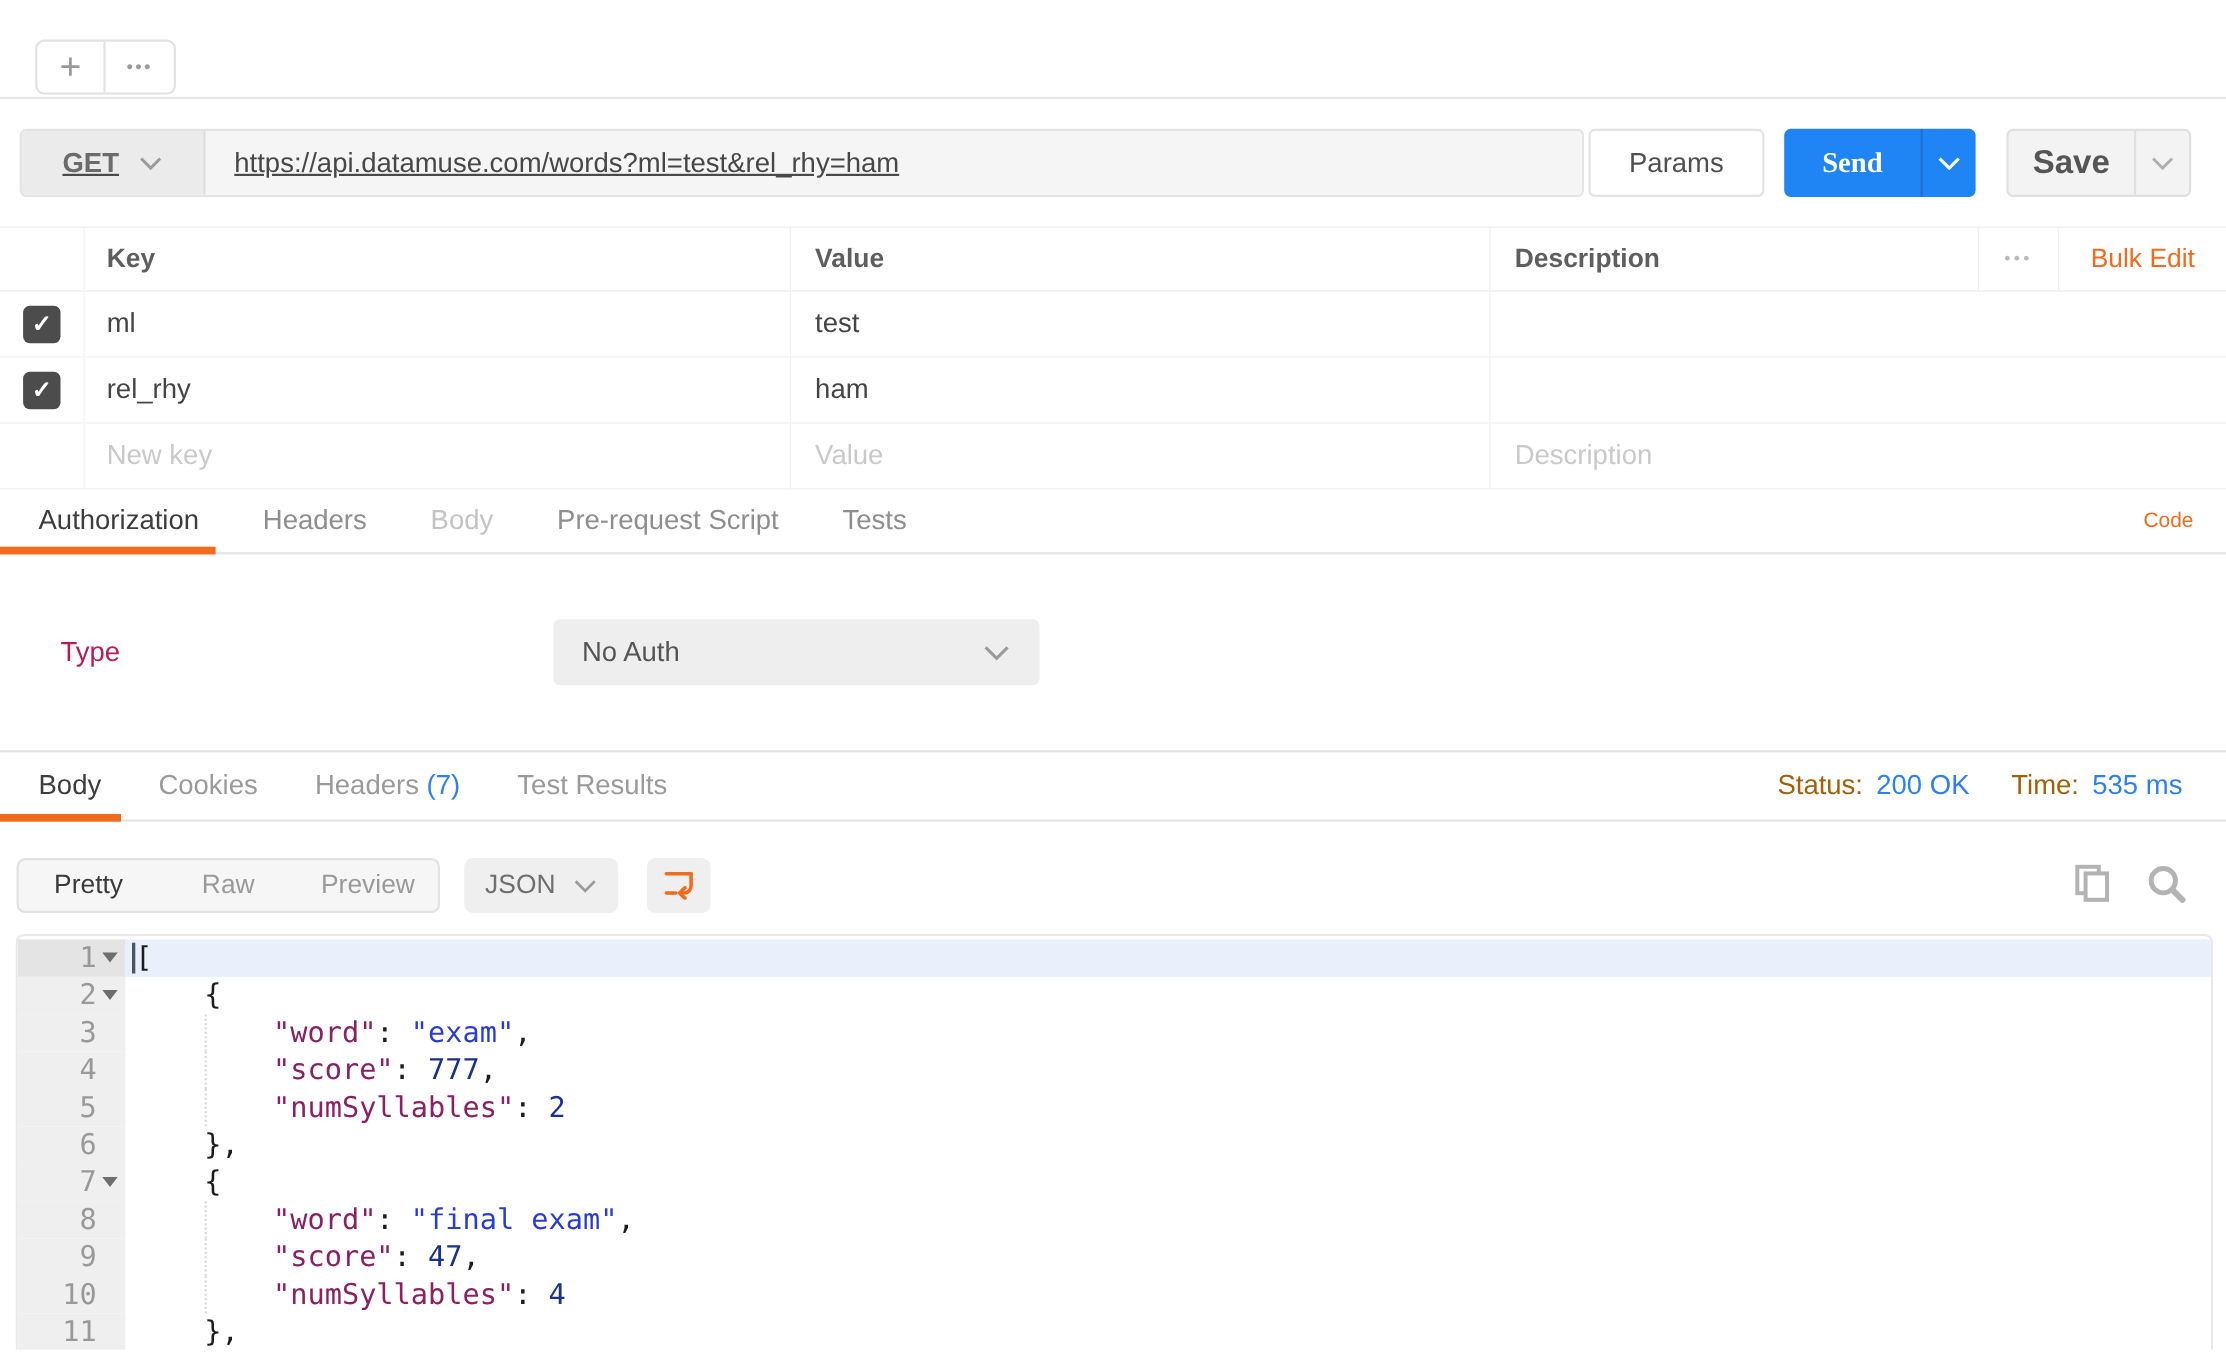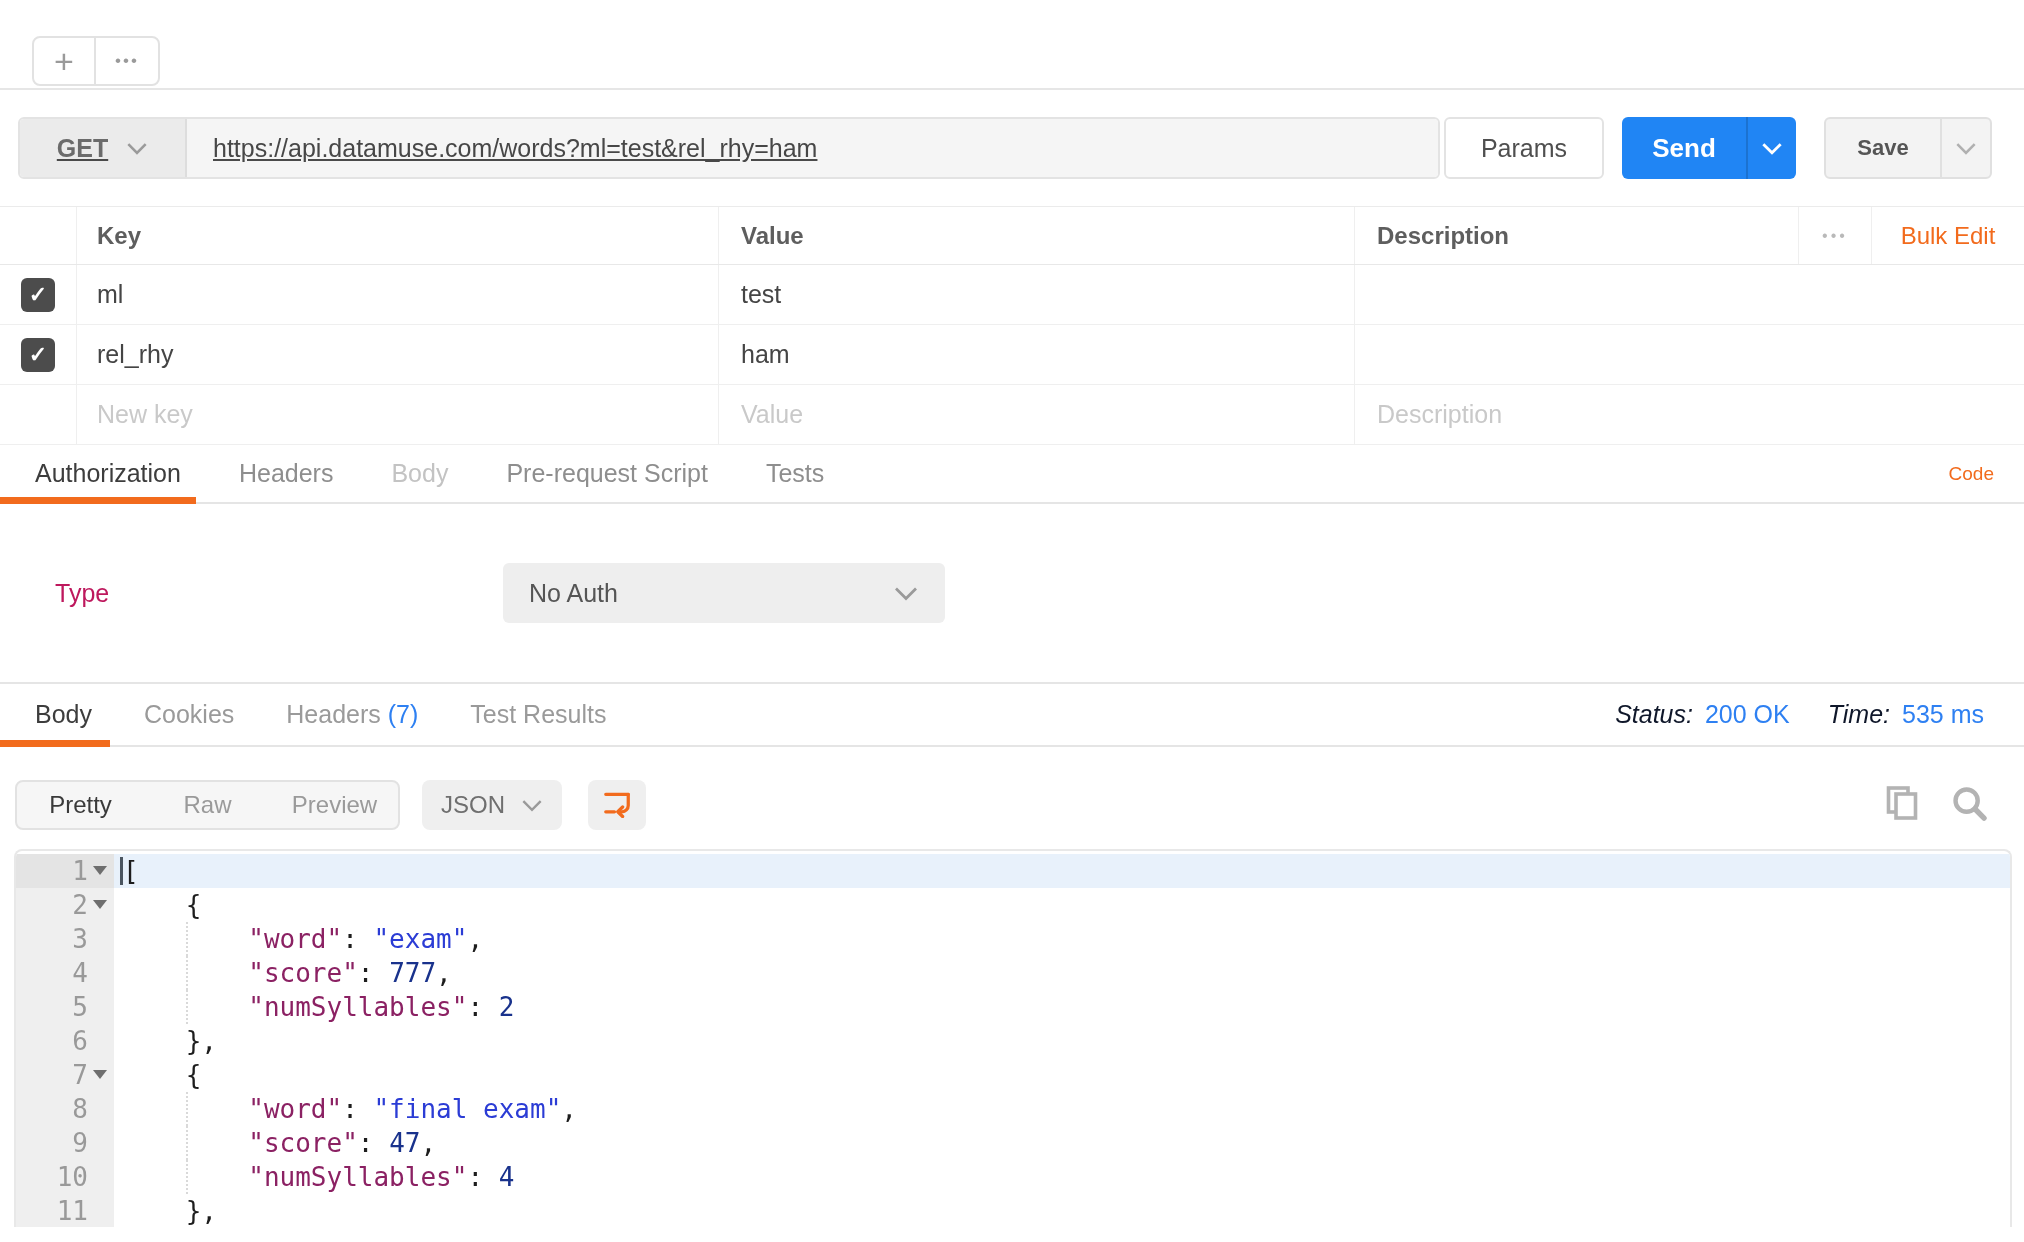--- a/index.html
+++ b/index.html
@@ -30,25 +30,25 @@
 
   
   .url-row { display: flex; align-items: center; margin: 26px 28px 26px 18px; height: 64px; }
   .url-group { width: 1422px; height: 62px; display: flex; border: 2px solid #e3e3e3; border-radius: 6px; overflow: hidden; flex: none; text-decoration: underline; }
   .method-select { width: 167px; background: #ebebeb; display: flex; align-items: center; justify-content: center; gap: 18px;
     font-size: 25px; font-weight: 700; color: #6b6b6b; border-right: 2px solid #dddddd; }
   .method-select .chev { color: #9a9a9a; }
   .url-input { flex: 1; background: #f5f5f5; display: flex; align-items: center; padding-left: 26px; font-size: 25px; color: #474747; }
   .params-btn { width: 160px; height: 62px; margin-left: 4px; background: #fff; border: 2px solid #e3e3e3; border-radius: 6px;
     display: flex; align-items: center; justify-content: center; font-size: 25px; color: #4f4f4f; }
-  .send-btn { display: flex; height: 62px; margin-left: 18px; border-radius: 6px; overflow: hidden; background: var(--send, #2085f4); color: #fff; }
+  .send-btn { display: flex; height: 62px; margin-left: 18px; border-radius: 6px; overflow: hidden; background: var(--send, #2085f4); color: #fff; font-family: Liberation Serif, serif; }
   .send-main { width: 124px; display: flex; align-items: center; justify-content: center; font-size: 26px; font-weight: 700; }
   .send-caret { width: 50px; display: flex; align-items: center; justify-content: center; border-left: 2px solid rgba(0,0,0,0.14); }
   .save-btn { display: flex; height: 62px; margin-left: 28px; border-radius: 6px; overflow: hidden; border: 2px solid #e0e0e0; background: #f3f3f3; color: #555; }
-  .save-main { width: 114px; display: flex; align-items: center; justify-content: center; font-size: 22px; font-weight: 700; }
+  .save-main { width: 114px; display: flex; align-items: center; justify-content: center; font-size: 30px; font-weight: 700; }
   .save-caret { width: 50px; display: flex; align-items: center; justify-content: center; border-left: 2px solid #e0e0e0; color: #b0b0b0; }
 
   
   .params-table { border-top: 1px solid #ebebeb; }
   .p-row { display: flex; height: 60px; border-bottom: 1px solid #efefef; align-items: stretch; }
   .p-row.header { height: 58px; border-bottom: 1px solid #e8e8e8; }
   .c-check { width: 77px; flex: none; display: flex; align-items: center; justify-content: center; border-right: 1px solid #efefef; }
   .c-key   { width: 642px; flex: none; display: flex; align-items: center; padding-left: 20px; border-right: 1px solid #efefef; font-size: 25px; }
   .c-value { width: 636px; flex: none; display: flex; align-items: center; padding-left: 22px; border-right: 1px solid #efefef; font-size: 25px; }
   .c-desc  { flex: 1; display: flex; align-items: stretch; font-size: 25px; }
@@ -76,21 +76,21 @@
   .auth-select .chev { margin-left: auto; color: #9a9a9a; }
 
   
   .resp-header { position: relative; border-top: 2px solid #e5e5e5; border-bottom: 2px solid #e5e5e5; height: 65px;
     display: flex; align-items: center; gap: 52px; padding-left: 35px; }
   .resp-tab { font-size: 25px; color: #9a9a9a; white-space: nowrap; }
   .resp-tab.active { color: #3d3d3d; }
   .resp-tab .count { color: var(--blue, #2e80f2); }
   .resp-underline { position: absolute; left: 0; bottom: -2px; width: 110px; height: 7px; background: var(--accent, #f4731d); }
   .resp-status { margin-left: auto; margin-right: 40px; display: flex; align-items: center; gap: 12px; font-size: 25px; }
-  .resp-status .lab { color: #0f172a; font-style: italic; }
+  .resp-status .lab { color: #a16207; }
   .resp-status .val { color: var(--blue, #2e80f2); }
   .resp-status .gap { width: 14px; }
 
   
   .resp-toolbar { display: flex; padding: 33px 36px 19px 15px; }
   .view-group { display: flex; height: 50px; width: 385px; border: 2px solid #e2e2e2; background: #f6f6f6; border-radius: 8px; overflow: hidden; }
   .vg-item { flex: 1; display: flex; align-items: center; justify-content: center; font-size: 24px; color: #9a9a9a; }
   .vg-item.active { color: #3a3a3a; }
   .fmt-select { margin-left: 22px; width: 140px; height: 50px; background: #efefef; border-radius: 8px; display: flex; align-items: center; justify-content: center; gap: 16px; font-size: 24px; color: #6f6f6f; }
   .fmt-select .chev { color: #9a9a9a; }

